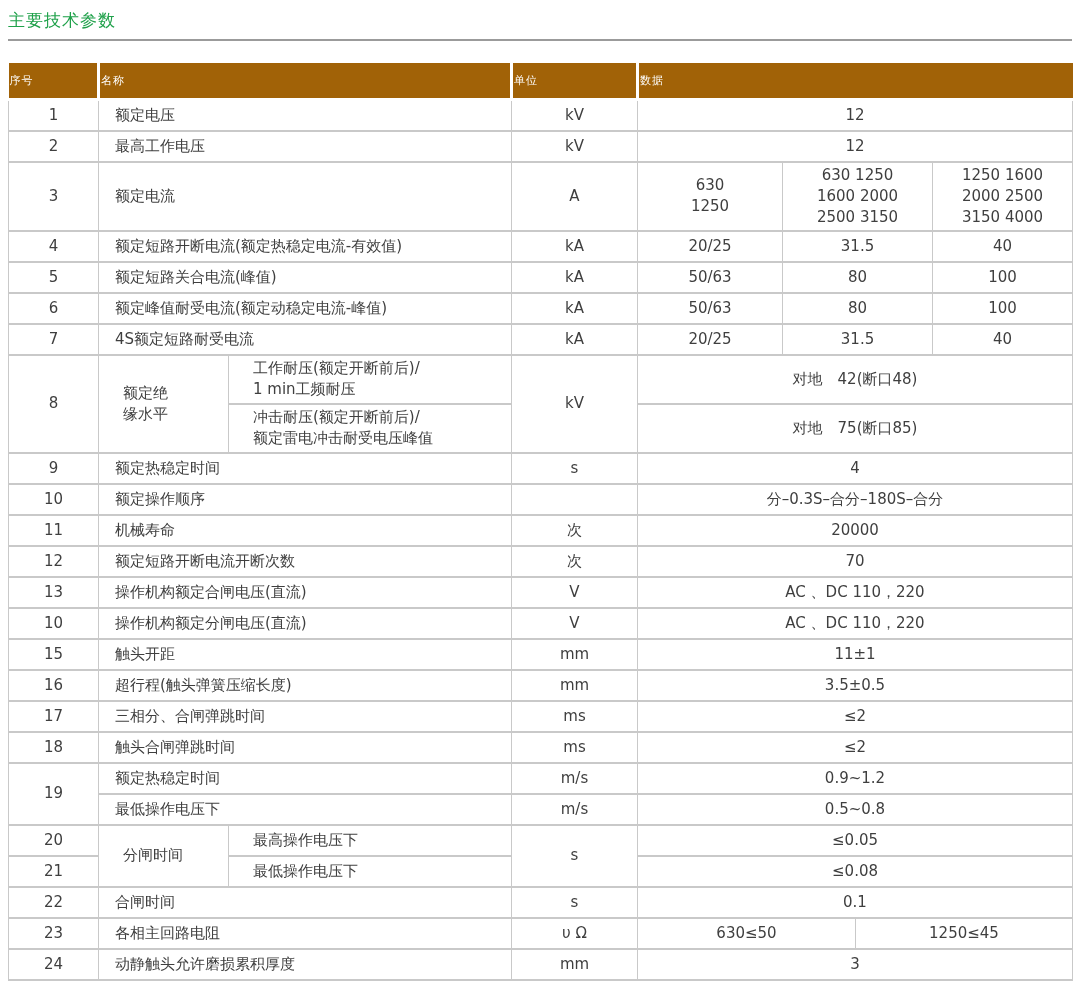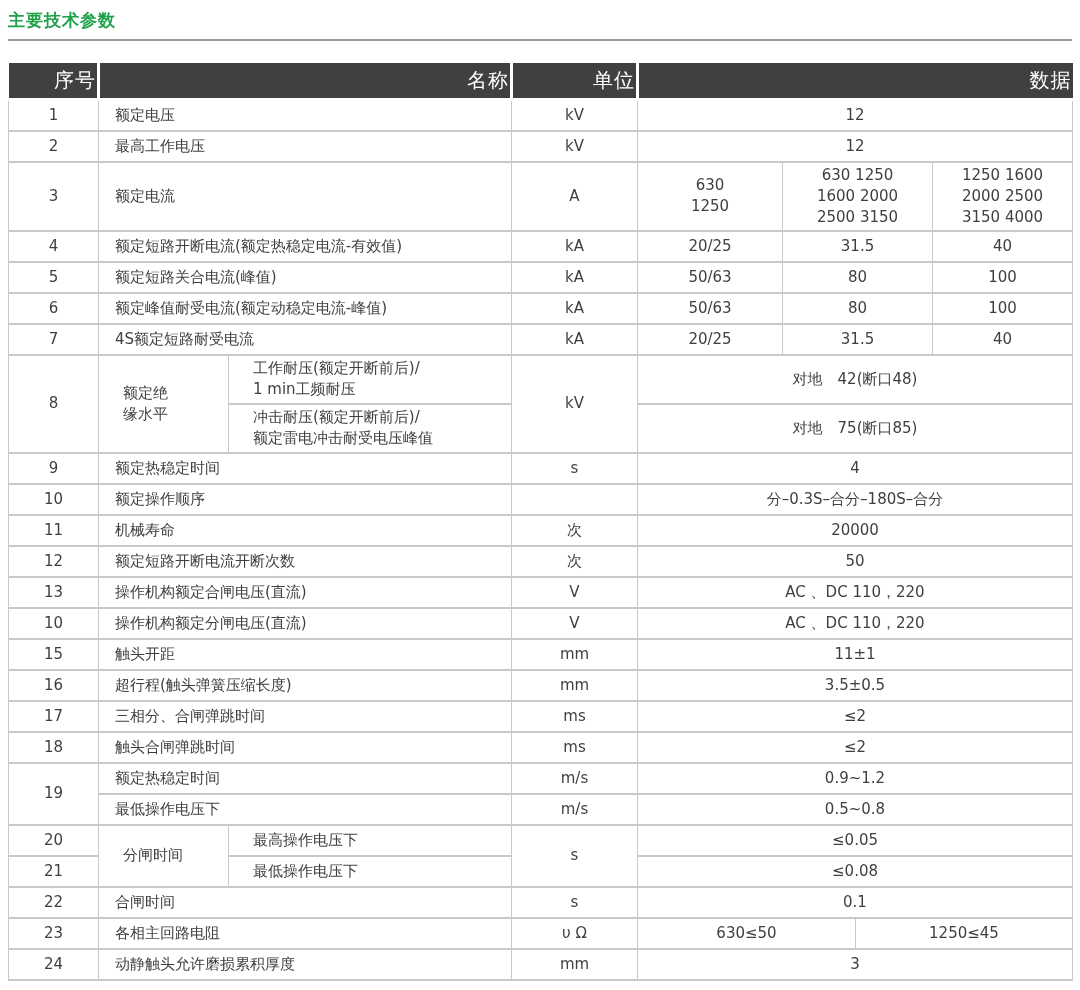--- a/index.html
+++ b/index.html
@@ -3,37 +3,37 @@
 <meta charset="utf-8">
 <style>
   html,body{margin:0;padding:0;background:#ffffff;}
   body{
     width:1080px;height:990px;overflow:hidden;
     font-family:"DejaVu Sans","Liberation Sans",sans-serif;
     color:#3f3f3f;
   }
   .page-title{
     margin:9px 0 0 8px;
-    font-size:17px;font-weight:bold;color:#1fa14a;
+    font-size:17px;font-weight:normal;color:#1fa14a;
     letter-spacing:1px;
   }
   .title-rule{
     margin:7px 8px 0 8px;height:2px;background:#9b9b9b;
   }
   table.spec{
     margin:22px 0 0 8px;
     border-collapse:collapse;table-layout:fixed;width:1064px;
     font-size:15px;
   }
   col.c0{width:90px}col.c1{width:130px}col.c2{width:283px}col.c3{width:126px}
   col.c4{width:145px}col.c5{width:73px}col.c6{width:77px}col.c7{width:140px}
   th{
-    background:#404040;color:#ffffff;font-weight:normal;font-size:20px;
+    background:#a16207;color:#ffffff;font-weight:normal;font-size:11px;
     height:33px;border:3px solid #ffffff;border-top:none;
-    text-align:right;vertical-align:middle;letter-spacing:1px;
+    text-align:left;vertical-align:middle;letter-spacing:1px;
   }
   th:first-child{border-left:none}
   th:last-child{border-right:none}
   td{
     border:1px solid #c9c9c9;
     border-top:2px solid #c9c9c9;border-bottom:2px solid #c9c9c9;
     text-align:center;vertical-align:middle;
     white-space:pre-line;line-height:21px;
     padding:2px 4px;
   }
@@ -166,21 +166,21 @@
     <td>11</td>
     <td colspan="2" class="name">机械寿命</td>
     <td>次</td>
     <td colspan="4">20000</td>
   </tr>
 
   <tr class="h-std">
     <td>12</td>
     <td colspan="2" class="name">额定短路开断电流开断次数</td>
     <td>次</td>
-    <td colspan="4">50</td>
+    <td colspan="4">70</td>
   </tr>
 
   <tr class="h-std">
     <td>13</td>
     <td colspan="2" class="name">操作机构额定合闸电压(直流)</td>
     <td>V</td>
     <td colspan="4">AC 、DC 110，220</td>
   </tr>
 
   <tr class="h-std">

